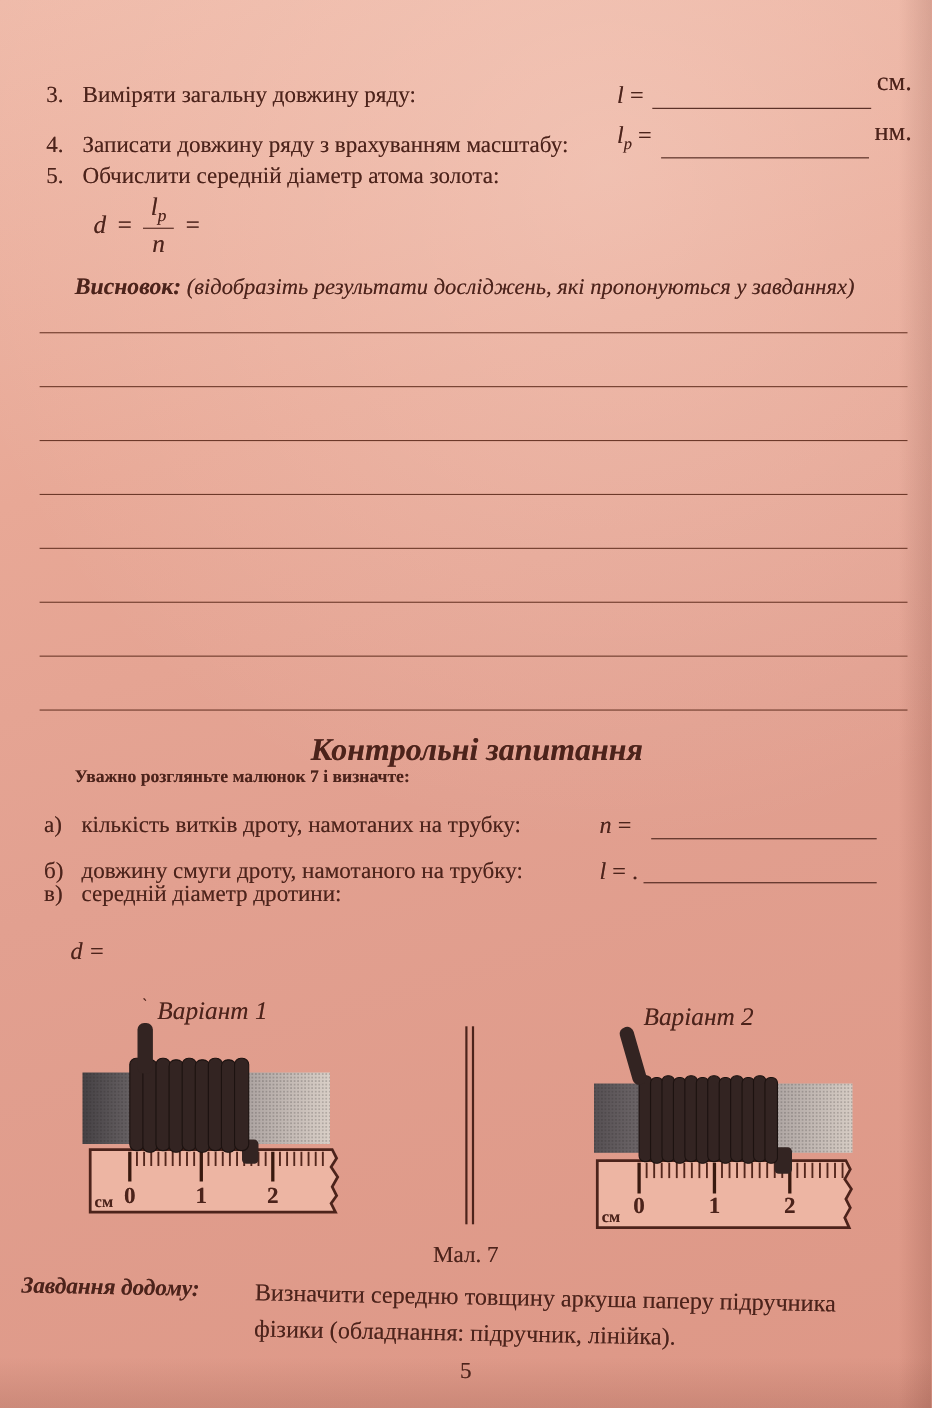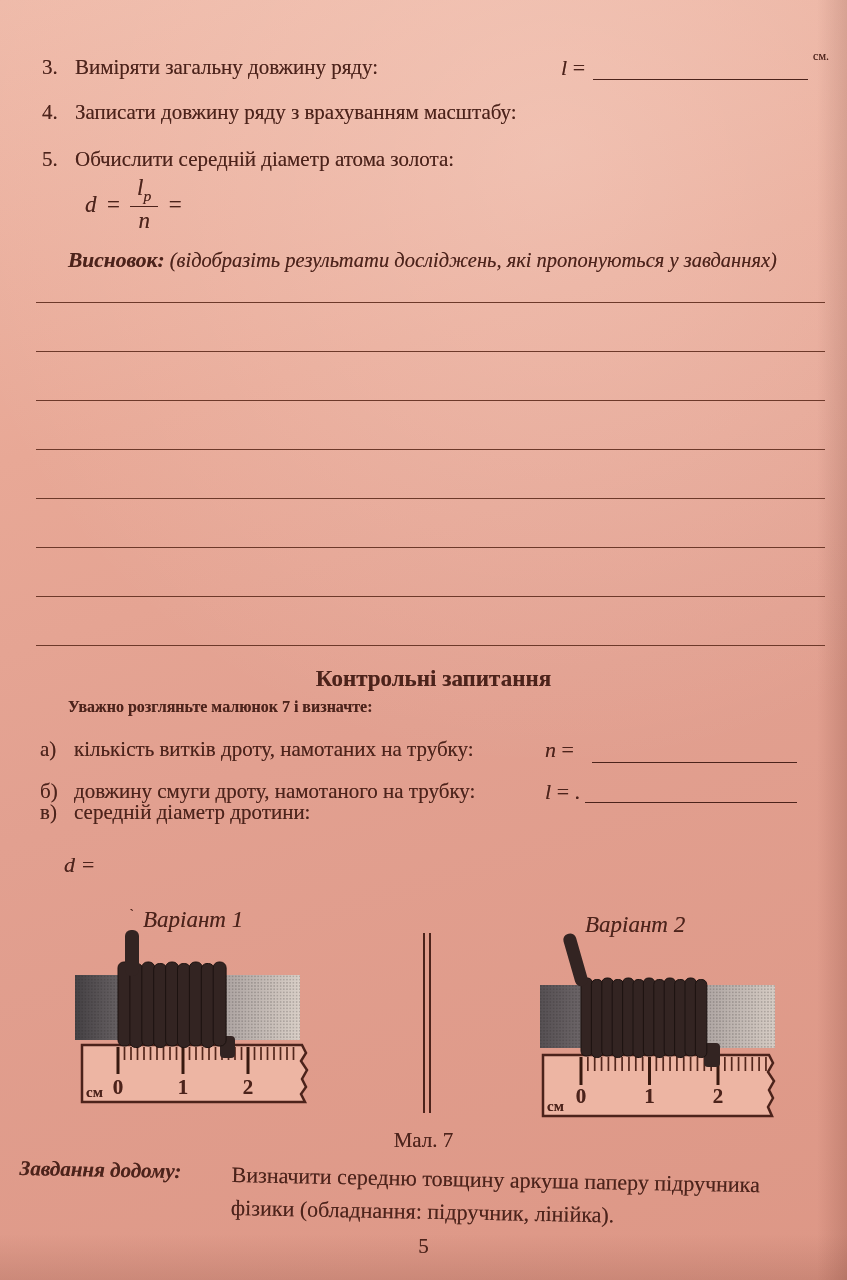--- a/index.html
+++ b/index.html
@@ -25,38 +25,38 @@
   .center{left:0;right:0;text-align:center;}
   i, .it{font-style:italic;}
 
   
   .task{left:42px;right:18px;display:flex;align-items:flex-end;font-size:21px;line-height:25px;}
   .tnum{width:33px;flex:0 0 auto;}
   .tlabel{flex:0 1 auto;}
   .answer{margin-left:auto;display:flex;align-items:flex-end;width:268px;flex:0 0 auto;}
   .sym{font-size:22px;padding-right:8px;white-space:nowrap;}
   .blank{flex:1 1 auto;border-bottom:1.8px solid var(--ink);height:22px;}
-  .unit{margin-left:5px;transform:translateY(-11px);font-size:12px;}
+  .unit{margin-left:5px;transform:translateY(-11px);font-size:24px;margin-top:19px;}
 
   
   .formula{font-size:23px;font-style:italic;display:flex;align-items:center;gap:9px;}
   .frac{display:inline-flex;flex-direction:column;align-items:center;line-height:1.05;}
   .frac .num{border-bottom:1.8px solid var(--ink);padding:0 7px 2px;}
   .frac .den{padding-top:2px;}
   sub{font-size:0.68em;font-style:italic;}
 
   .conclusion{left:36px;right:16px;font-size:20.5px;}
   .conclusion .c-label{font-weight:bold;font-style:italic;font-size:21.5px;}
   .conclusion .c-hint{font-style:italic;}
 
   .rules{left:36px;right:22px;}
   .rule{height:48px;border-bottom:1.7px solid var(--rule);}
   .rule:first-child{height:24px;}
 
-  .cq-heading{font-weight:bold;font-size:23px;padding-left:20px;}
+  .cq-heading{font-weight:bold;font-style:italic;font-size:29px;padding-left:20px;}
   .intro{left:68px;font-size:16px;font-weight:bold;}
 
   .q{left:40px;right:50px;font-size:21px;display:flex;}
   .qletter{width:34px;flex:0 0 auto;}
   .qsym{position:absolute;left:505px;font-size:22px;white-space:nowrap;}
   .ul{border-bottom:1.8px solid var(--ink);height:0;}
 
   .d-line{font-size:22px;font-style:italic;}
 
   .fig-title{font-weight:normal;font-style:italic;font-size:23px;}
@@ -84,20 +84,25 @@
     <span class="answer">
       <span class="sym"><i>l</i> <span>=</span></span>
       <span class="blank"></span>
       <span class="unit">см.</span>
     </span>
   </div>
 
   <div class="abs task" style="top:100px;">
     <span class="tnum">4.</span>
     <span class="tlabel">Записати довжину ряду з врахуванням масштабу:</span>
+    <span class="answer">
+      <span class="sym"><i>l</i><sub>p</sub> <span>=</span></span>
+      <span class="blank"></span>
+      <span class="unit">нм.</span>
+    </span>
   </div>
 
   <div class="abs task" style="top:147px;">
     <span class="tnum">5.</span>
     <span class="tlabel">Обчислити середній діаметр атома золота:</span>
   </div>
 
   <div class="abs formula" style="top:176px;left:85px;">
     <span>d</span>
     <span>=</span>

